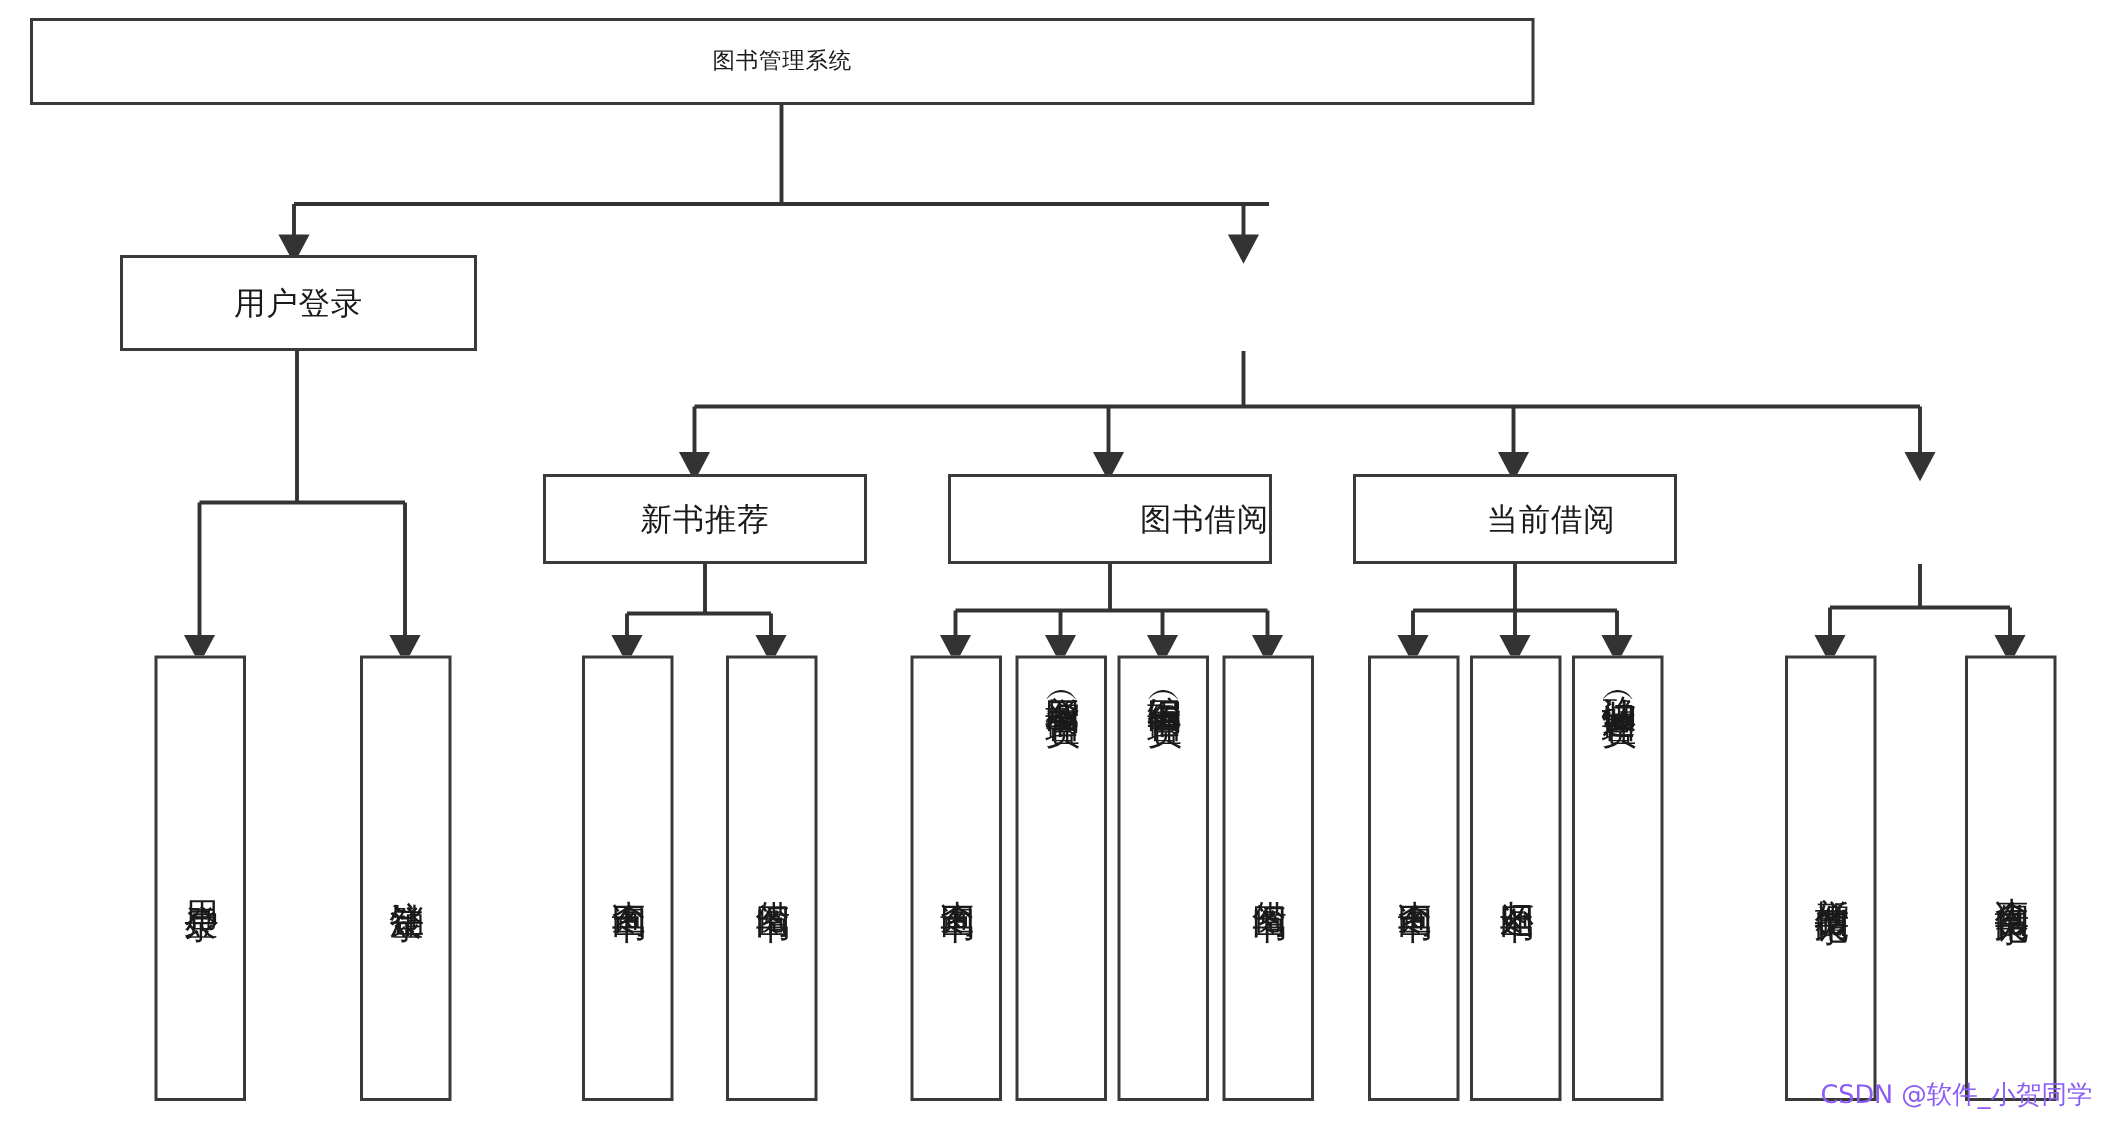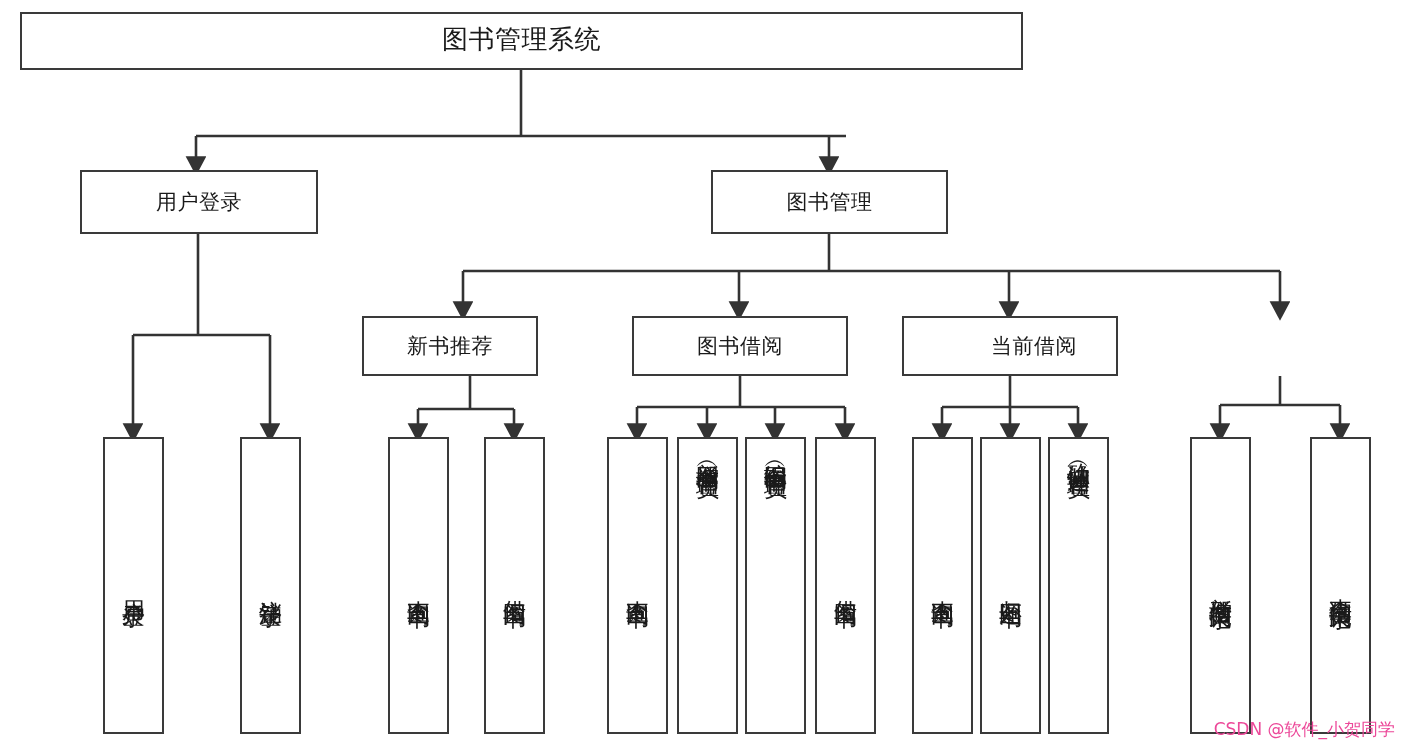--- a/index.html
+++ b/index.html
@@ -29,41 +29,41 @@
     line-height:1.18;
     letter-spacing:0.5px;
     white-space:pre-wrap;
     text-align:center;
   }
   
   .h-node .node-label{
     writing-mode:horizontal-tb;
     font-size:21px;
   }
-  .root .node-label{font-size:26px;font-family:Liberation Mono, monospace;}
+  .root .node-label{font-size:15px;}
   
   .v-node{
     align-items:flex-start;
     justify-content:center;
     padding-top:6px;
   }
   .v-node .node-label{
     writing-mode:vertical-rl;
     text-orientation:upright;
     font-size:23px;
     line-height:1.08;
     letter-spacing:2px;
   }
   .v-node.centered{align-items:center;padding-top:0;}
   svg.links{position:absolute;left:0;top:0;width:1405px;height:747px;pointer-events:none;}
   .watermark{
     position:absolute;
     right:10px;bottom:6px;
     font-size:17px;
-    color:#ec4899;
+    color:#8b5cf6;
     white-space:nowrap;
     font-family:"DejaVu Sans","Liberation Sans",sans-serif;
   }
 </style>
 </head>
 <body>
 
 <div id="diagram">
 
   <svg class="links" viewBox="0 0 1405 747" xmlns="http://www.w3.org/2000/svg">
@@ -116,28 +116,25 @@
     </g>
   </svg>
 
   <div class="node h-node root" style="left:20px;top:12px;width:1003px;height:58px;">
     <span class="node-label">图书管理系统</span>
   </div>
 
   <div class="node h-node" style="left:80px;top:170px;width:238px;height:64px;">
     <span class="node-label">用户登录</span>
   </div>
-  <div class="node h-node" style="left:711px;top:170px;width:237px;height:64px;">
-    <span class="node-label">图书管理</span>
-  </div>
 
-  <div class="node h-node" style="left:362px;top:316px;width:176px;height:60px;">
+  <div class="node h-node" style="left:362px;top:316px;width:216px;height:60px;">
     <span class="node-label">新书推荐</span>
   </div>
-  <div class="node h-node" style="left:632px;top:316px;width:216px;height:60px;">
+  <div class="node h-node" style="left:632px;top:316px;width:216px;height:60px;justify-content:flex-end;">
     <span class="node-label">图书借阅</span>
   </div>
   <div class="node h-node" style="left:902px;top:316px;width:216px;height:60px;padding-left:48px;">
     <span class="node-label">当前借阅</span>
   </div>
 
   <div class="node v-node centered" style="left:103px;top:437px;width:61px;height:297px;">
     <span class="node-label">用户登录</span>
   </div>
   <div class="node v-node centered" style="left:240px;top:437px;width:61px;height:297px;">

